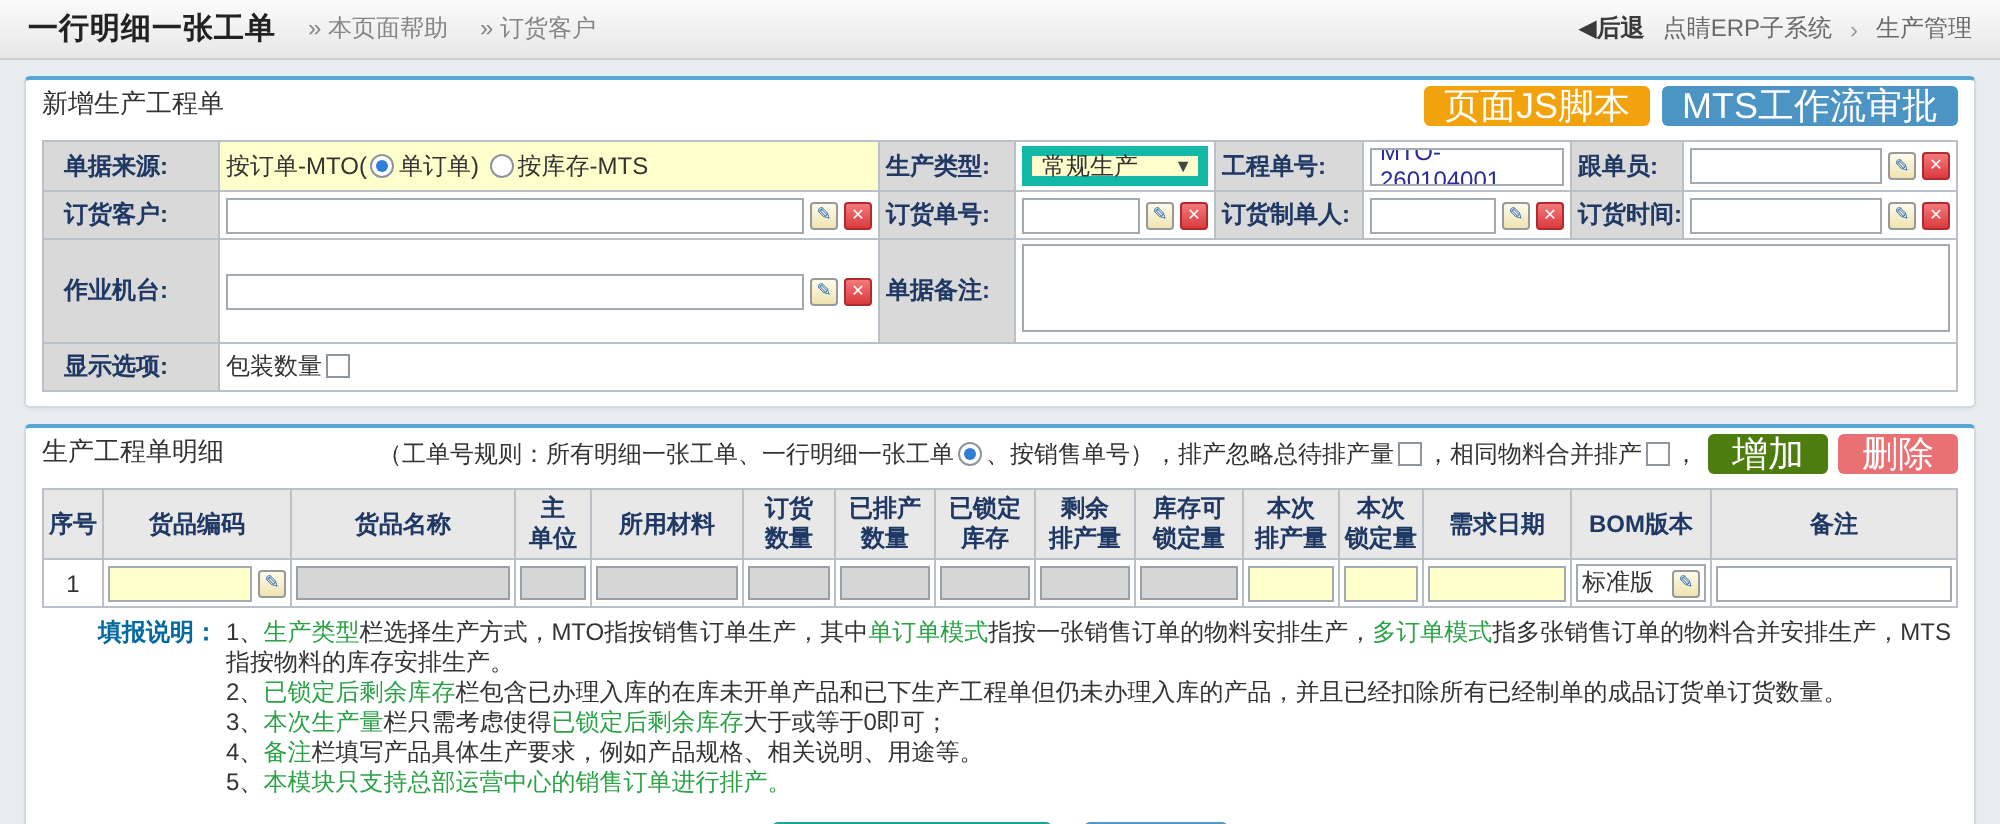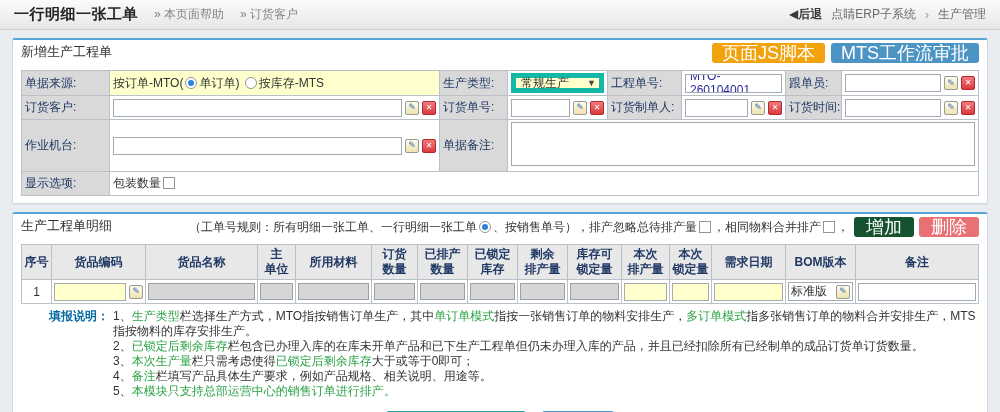--- a/index.html
+++ b/index.html
@@ -31,30 +31,30 @@
   }
   .panel-head { display:flex; align-items:flex-start; height:25px; margin-bottom:2px; }
   .panel-title { font-size:13px; color:#333; }
   .head-btns { margin-left:auto; display:flex; gap:6px; }
   .btn {
     border:none; border-radius:3px; color:#fff; font-size:18px;
     padding:3px 10px; cursor:pointer; font-family:inherit; line-height:14px;
   }
   .btn.orange { background:#f2a20d; }
   .btn.steel  { background:#4b94c4; }
-  .btn.green  { background:#14532d; padding:3px 12px; }
+  .btn.green  { background:#4d7c0f; padding:3px 12px; }
   .btn.red    { background:#e97073; padding:3px 12px; }
   .btn.teal   { background:#18a39b; padding:5px 16px; }
   .btn.submit { background:#4e97c8; padding:5px 18px; }
   
   table.ft { width:100%; border-collapse:collapse; table-layout:fixed; }
   .ft td { border:1px solid #b9c0c7; padding:2px 3px; height:24px; vertical-align:middle; }
   .ft td.lab {
-    background:#d9d9d9; color:#1f3864; font-weight:normal;
-    text-align:left; padding-right:18px; white-space:nowrap;
+    background:#d9d9d9; color:#1f3864; font-weight:bold;
+    text-align:center; padding-right:18px; white-space:nowrap;
   }
   .ft td.yellow { background:#ffffcc; }
   .cellflex { display:flex; align-items:center; gap:3px; }
   input.txt {
     flex:1; width:100%; height:18px; border:1px solid #a3aab2; background:#fff;
     font-family:inherit; font-size:12px; padding:1px 3px; min-width:0;
   }
   input.txt.yellow { background:#ffffcc; }
   textarea.ta {
     width:100%; height:44px; border:1px solid #a3aab2; background:#fff;

